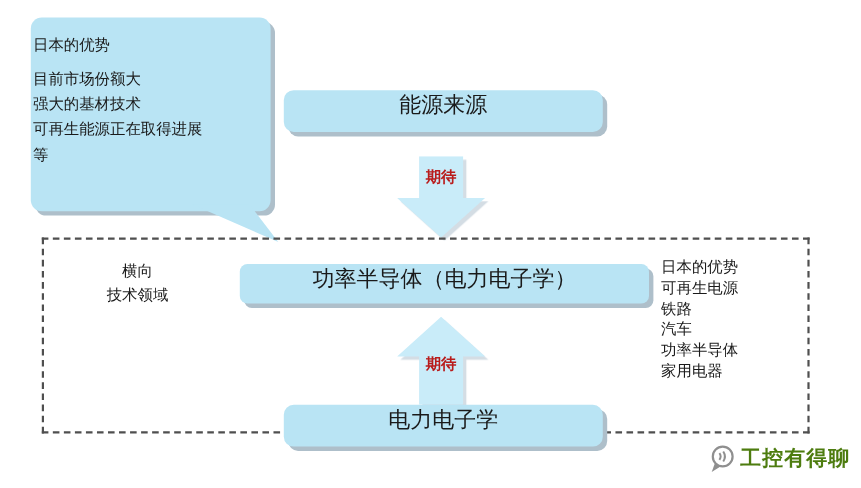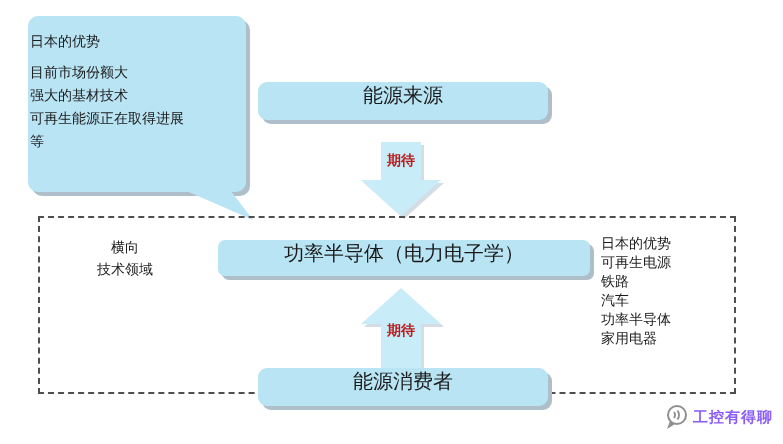--- a/index.html
+++ b/index.html
@@ -51,21 +51,21 @@
   .apps{
     position:absolute;left:601px;top:234px;
     font-size:14px;line-height:19px;
   }
   .apps div{margin-bottom:0;}
 
   
   .watermark{
     position:absolute;right:10px;top:404px;
     display:flex;align-items:center;gap:5px;
-    color:#8b5cf6;font-size:15px;font-weight:bold;letter-spacing:1px;
+    color:#4d7c0f;font-size:19px;font-weight:bold;letter-spacing:1px;
   }
 </style>
 </head>
 <body>
 
 <div class="stage">
 
   <div class="callout">
     <div class="callout-title">日本的优势</div>
     <div class="callout-line">目前市场份额大</div>
@@ -105,21 +105,21 @@
     <div>功率半导体</div>
     <div>家用电器</div>
   </div>
 
   <svg class="arrow arrow-up" width="80" height="80" viewBox="0 0 80 80">
     <polygon points="40,0 80,36 60,36 60,80 20,80 20,36 0,36" fill="#c9ecf9"></polygon>
   </svg>
   <div class="arrow-label label-up">期待</div>
 
   <div class="flow-box box-consumer">
-    <span>能源消费者</span>
+    <span>电力电子学</span>
   </div>
 
   <div class="watermark">
     <svg width="24" height="26" viewBox="0 0 24 26">
       <circle cx="13" cy="11" r="9" fill="none" stroke="#8f8f8f" stroke-width="2"></circle>
       <polygon points="6,17 3,25 11,20" fill="#8f8f8f"></polygon>
       <path d="M10 8 a5 5 0 0 1 0 6" fill="none" stroke="#8f8f8f" stroke-width="1.8"></path>
       <path d="M13.5 6.5 a8 8 0 0 1 0 9" fill="none" stroke="#8f8f8f" stroke-width="1.8"></path>
     </svg>
     <span>工控有得聊</span>

